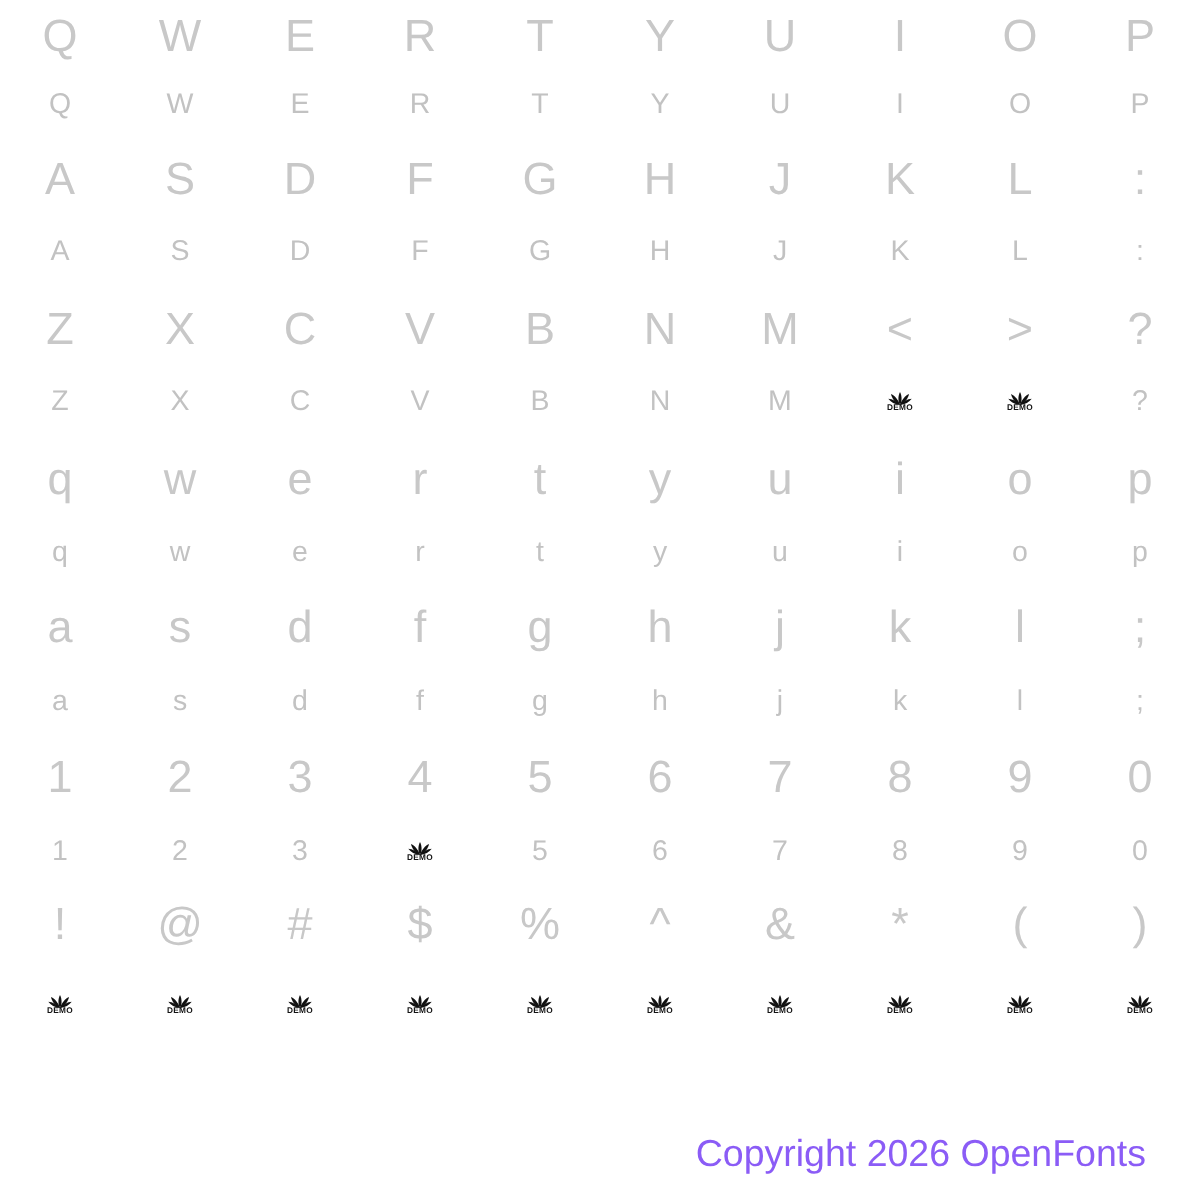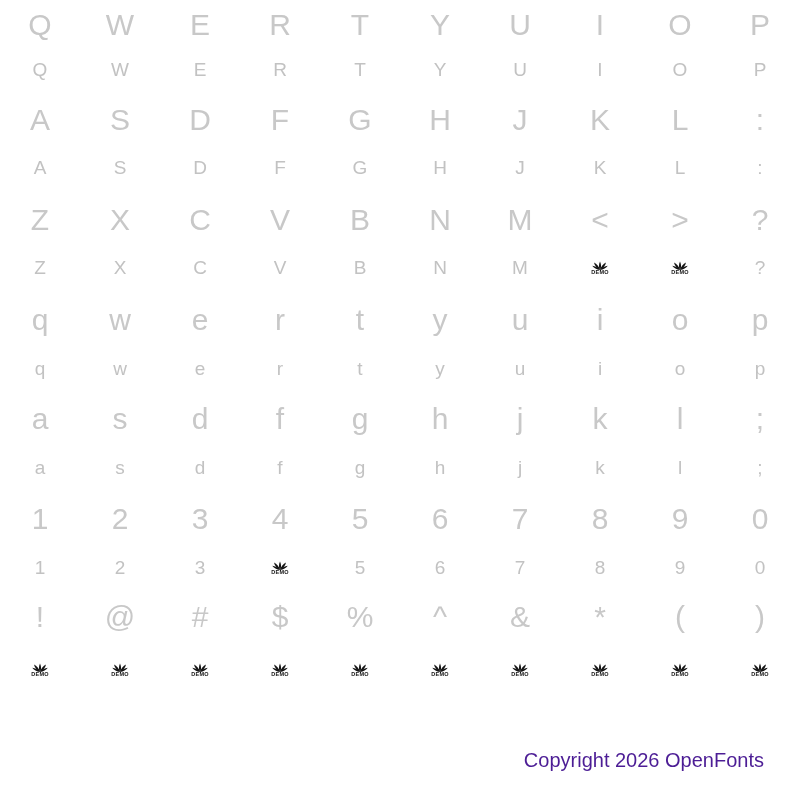--- a/index.html
+++ b/index.html
@@ -63,23 +63,23 @@
   .demo-glyph .word {
     font-size: 5.5px;
     font-weight: 700;
     letter-spacing: 0.2px;
     font-family: "Liberation Sans", sans-serif;
     margin-top: 0.5px;
   }
   .copyright {
     position: absolute;
     right: 36px;
-    bottom: 28px;
-    font-size: 20px;
-    color: #4c1d95;
+    bottom: 16px;
+    font-size: 25px;
+    color: #8b5cf6;
     font-family: "Liberation Sans", sans-serif;
     white-space: nowrap;
   }
 </style>
 </head>
 <body>
 
 <div id="sheet">
   <div id="rows-container">
       <div class="grid row-big" style="top: 0px;">

